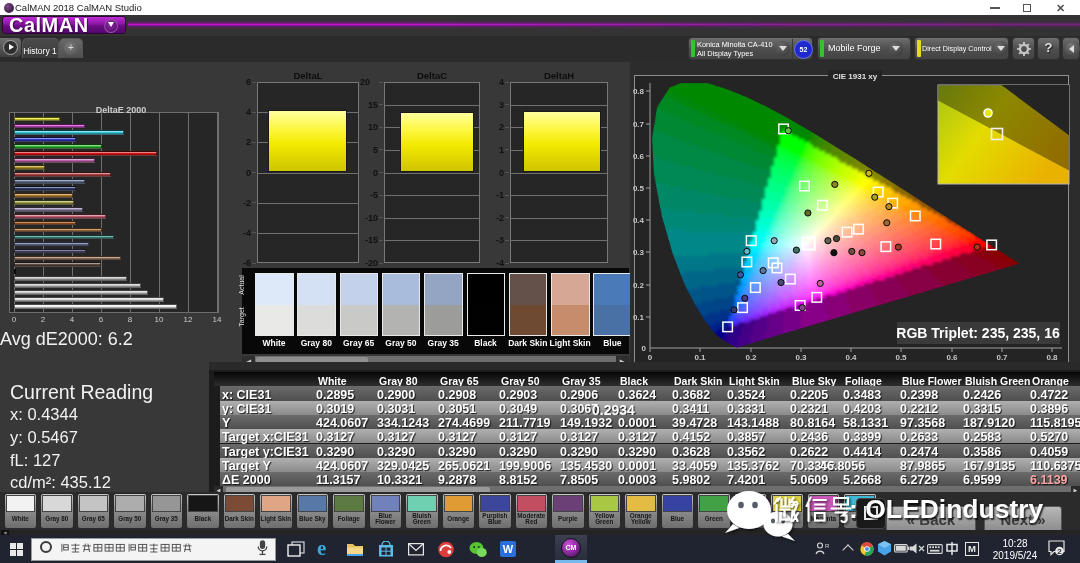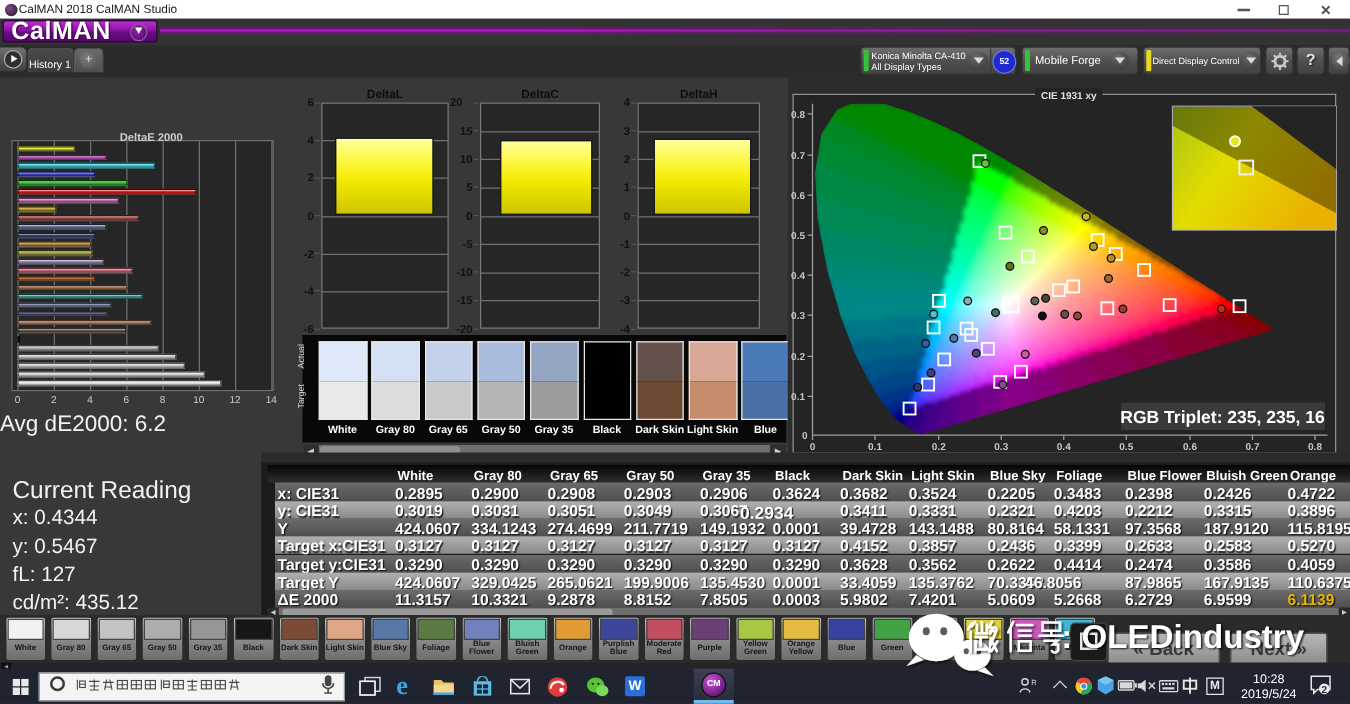--- a/index.html
+++ b/index.html
@@ -2260,21 +2260,21 @@
     <div class="abs" style="left:438px;top:473.3px;font-size:12.5px;font-weight:bold;color:#fff;text-shadow:1px 1px 1px rgba(0,0,0,0.8);white-space:nowrap">9.2878</div>
     <div class="abs" style="left:499px;top:473.3px;font-size:12.5px;font-weight:bold;color:#fff;text-shadow:1px 1px 1px rgba(0,0,0,0.8);white-space:nowrap">8.8152</div>
     <div class="abs" style="left:560px;top:473.3px;font-size:12.5px;font-weight:bold;color:#fff;text-shadow:1px 1px 1px rgba(0,0,0,0.8);white-space:nowrap">7.8505</div>
     <div class="abs" style="left:618px;top:473.3px;font-size:12.5px;font-weight:bold;color:#fff;text-shadow:1px 1px 1px rgba(0,0,0,0.8);white-space:nowrap">0.0003</div>
     <div class="abs" style="left:672px;top:473.3px;font-size:12.5px;font-weight:bold;color:#fff;text-shadow:1px 1px 1px rgba(0,0,0,0.8);white-space:nowrap">5.9802</div>
     <div class="abs" style="left:727px;top:473.3px;font-size:12.5px;font-weight:bold;color:#fff;text-shadow:1px 1px 1px rgba(0,0,0,0.8);white-space:nowrap">7.4201</div>
     <div class="abs" style="left:790px;top:473.3px;font-size:12.5px;font-weight:bold;color:#fff;text-shadow:1px 1px 1px rgba(0,0,0,0.8);white-space:nowrap">5.0609</div>
     <div class="abs" style="left:843px;top:473.3px;font-size:12.5px;font-weight:bold;color:#fff;text-shadow:1px 1px 1px rgba(0,0,0,0.8);white-space:nowrap">5.2668</div>
     <div class="abs" style="left:900px;top:473.3px;font-size:12.5px;font-weight:bold;color:#fff;text-shadow:1px 1px 1px rgba(0,0,0,0.8);white-space:nowrap">6.2729</div>
     <div class="abs" style="left:963px;top:473.3px;font-size:12.5px;font-weight:bold;color:#fff;text-shadow:1px 1px 1px rgba(0,0,0,0.8);white-space:nowrap">6.9599</div>
-    <div class="abs" style="left:1030px;top:473.3px;font-size:12.5px;font-weight:bold;color:#eab308;text-shadow:1px 1px 1px rgba(0,0,0,0.8);white-space:nowrap">6.1139</div>
+    <div class="abs" style="left:1030px;top:473.3px;font-size:12.5px;font-weight:bold;color:#fca5a5;text-shadow:1px 1px 1px rgba(0,0,0,0.8);white-space:nowrap">6.1139</div>
     <div class="abs" style="left:222px;top:486px;width:858px;height:8px;background:#6e6e6e"></div>
     <div class="abs" style="left:214px;top:486px;width:9px;height:8px;background:#2a2a2a;color:#ccc;font-size:5px;text-align:center;line-height:8px">◀</div>
     <div class="abs" style="left:1071px;top:486px;width:9px;height:8px;background:#2a2a2a;color:#ccc;font-size:5px;text-align:center;line-height:8px">▶</div>
     <div class="abs" style="left:226px;top:486.5px;width:264px;height:7px;background:#9a9a9a;border-radius:2px"></div>
     <div class="abs" style="left:0;top:492px;width:1080px;height:38px;background:#2b2b2b"></div>
     <div class="abs" style="left:3.5px;top:493px;width:33.5px;height:35.5px;border-radius:3px;background:linear-gradient(#c6c6c6,#8e8e8e 45%,#6e6e6e);border:1px solid #2a2a2a"></div>
     <div class="abs" style="left:5.5px;top:495px;width:29.5px;height:17px;background:#f2f2f2;border:0.5px solid #444"></div>
     <div class="abs" style="left:0.3px;top:516px;width:40px;text-align:center;font-size:6.3px;font-weight:bold;color:#16161a;line-height:6.8px">White</div>
     <div class="abs" style="left:40.0px;top:493px;width:33.5px;height:35.5px;border-radius:3px;background:linear-gradient(#c6c6c6,#8e8e8e 45%,#6e6e6e);border:1px solid #2a2a2a"></div>
     <div class="abs" style="left:42.0px;top:495px;width:29.5px;height:17px;background:#d8d8d8;border:0.5px solid #444"></div>

